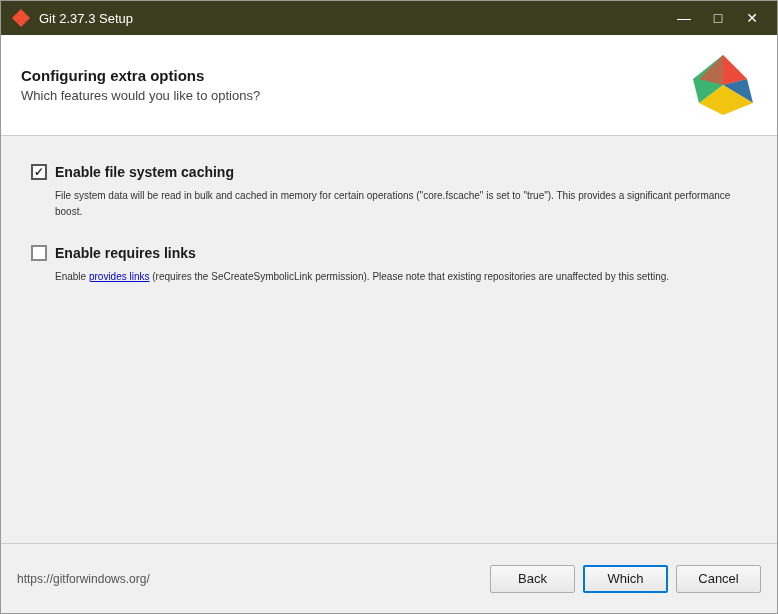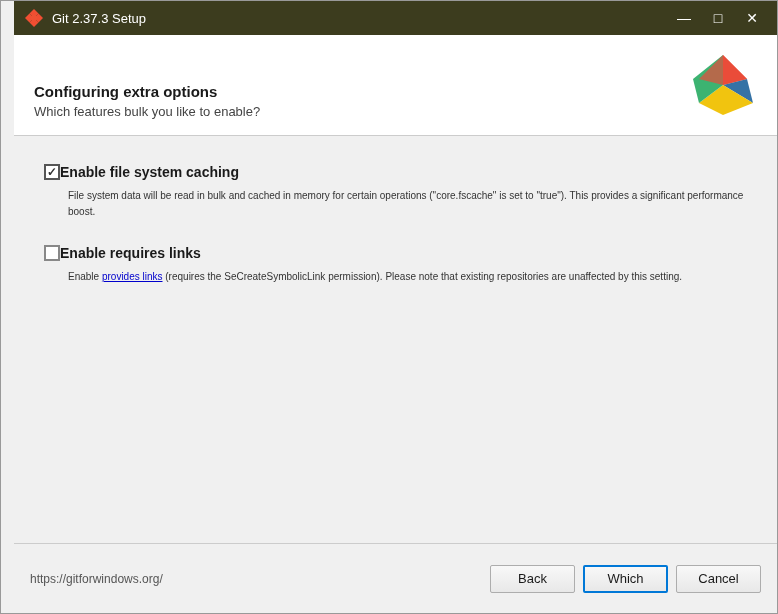--- a/index.html
+++ b/index.html
@@ -11,21 +11,20 @@
       height: 614px;
       overflow: hidden;
     }
     .window {
       width: 778px;
       height: 614px;
       background: #f0f0f0;
       border: 1px solid #999;
       display: flex;
       flex-direction: column;
-      padding-left: 13px;
     }
     .title-bar {
       background: #3c3c1e;
       color: #fff;
       padding: 6px 10px;
       display: flex;
       align-items: center;
       justify-content: space-between;
       height: 34px;
       flex-shrink: 0;
@@ -54,21 +53,21 @@
       cursor: pointer;
       display: flex;
       align-items: center;
       justify-content: center;
       border-radius: 2px;
     }
     .header-section {
       background: #fff;
       padding: 16px 20px 16px 20px;
       display: flex;
-      align-items: flex-end;
+      align-items: center;
       justify-content: space-between;
       border-bottom: 1px solid #ccc;
       flex-shrink: 0;
       gap: 11px;
     }
     .header-text-area {
       display: flex;
       flex-direction: column;
     }
     .header-title {
@@ -91,20 +90,21 @@
       background: #f0f0f0;
       padding: 28px 30px 20px 30px;
       overflow-y: auto;
     }
     .option-block {
       margin-bottom: 26px;
     }
     .option-header {
       display: flex;
       align-items: center;
+      gap: 8px;
       margin-bottom: 8px;
     }
     .checkbox {
       width: 16px;
       height: 16px;
       border: 2px solid #888;
       background: #fff;
       display: flex;
       align-items: center;
       justify-content: center;
@@ -201,21 +201,21 @@
     <div class="title-bar-controls">
       <button class="title-bar-btn">—</button>
       <button class="title-bar-btn">□</button>
       <button class="title-bar-btn close">✕</button>
     </div>
   </div>
 
   <div class="header-section">
     <div class="header-text-area">
       <span class="header-title">Configuring extra options</span>
-      <span class="header-subtitle">Which features bulk you like to enable?</span>
+      <span class="header-subtitle">Which features would you like to options?</span>
     </div>
 
     <svg class="git-logo git-logo-svg" viewBox="0 0 68 68" xmlns="http://www.w3.org/2000/svg">
 
       <polygon points="34,4 58,28 34,34" fill="#F14E32"></polygon>
 
       <polygon points="58,28 64,52 34,34" fill="#3572A5"></polygon>
 
       <polygon points="34,34 64,52 34,64 10,52" fill="#F1C40F"></polygon>
 

